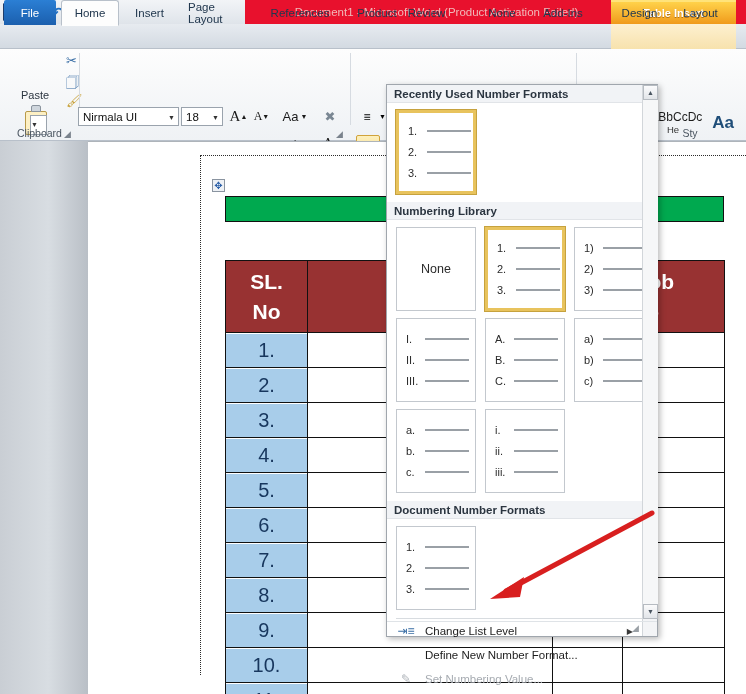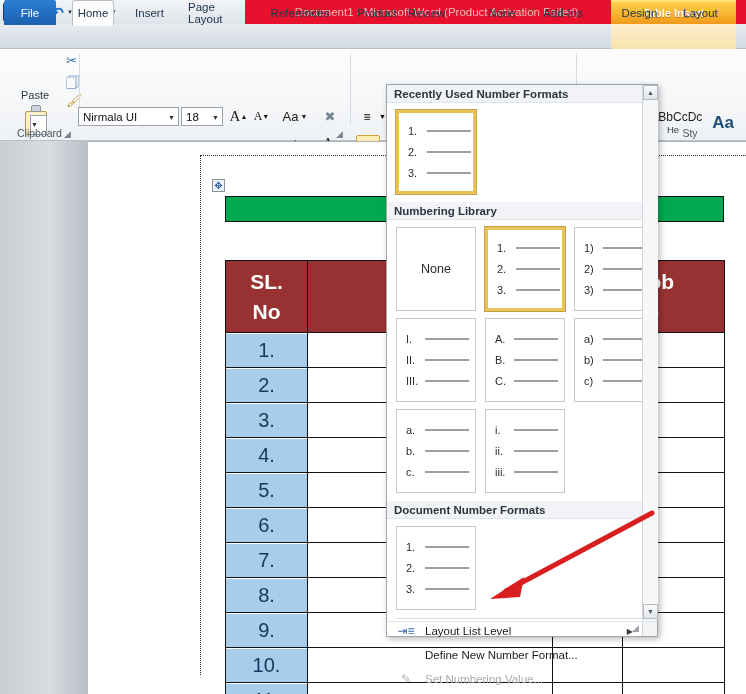--- a/index.html
+++ b/index.html
@@ -276,21 +276,21 @@
     </div>
   </div>
   <div class="title-red">Document1 - Microsoft Word (Product Activation Failed)</div>
   <div class="tabletools-tab">Table Insert</div>
   <div class="title-red-right"></div>
 
   <div class="tabstrip"></div>
   <div class="tt-band"></div>
 
   <div class="tab file" style="left:4px;width:52px;">File</div>
-  <div class="tab active" style="left:72px;width:42px;text-align:center;">Home</div>
+  <div class="tab active" style="left:61px;width:58px;text-align:center;">Home</div>
   <div class="tab" style="left:126px;width:47px;">Insert</div>
   <div class="tab" style="left:179px;width:78px;">Page Layout</div>
   <div class="tab" style="left:263px;width:74px;">References</div>
   <div class="tab" style="left:347px;width:60px;">Product</div>
   <div class="tab" style="left:400px;width:53px;">Review</div>
   <div class="tab" style="left:481px;width:42px;">None</div>
   <div class="tab" style="left:534px;width:58px;">Add-Ins</div>
   <div class="tab" style="left:612px;width:55px;">Design</div>
   <div class="tab" style="left:673px;width:55px;">Layout</div>
 
@@ -634,21 +634,21 @@
             <span class="gal-lbl">3.</span>
             <span class="gal-rule"></span>
           </div>
       </div>
     </div>
 
     <div class="dd-divider"></div>
 
     <div class="cmd-item">
       <span class="cmd-ico">⇥≡</span>
-      <span>Layout List Level</span>
+      <span>Change List Level</span>
       <span class="submenu-arrow">▶</span>
     </div>
     <div class="cmd-item">
       <span class="cmd-ico"></span>
       <span>Define New Number Format...</span>
     </div>
     <div class="cmd-item disabled">
       <span class="cmd-ico" style="color:#aeb3b9;">✎</span>
       <span>Set Numbering Value...</span>
     </div>

